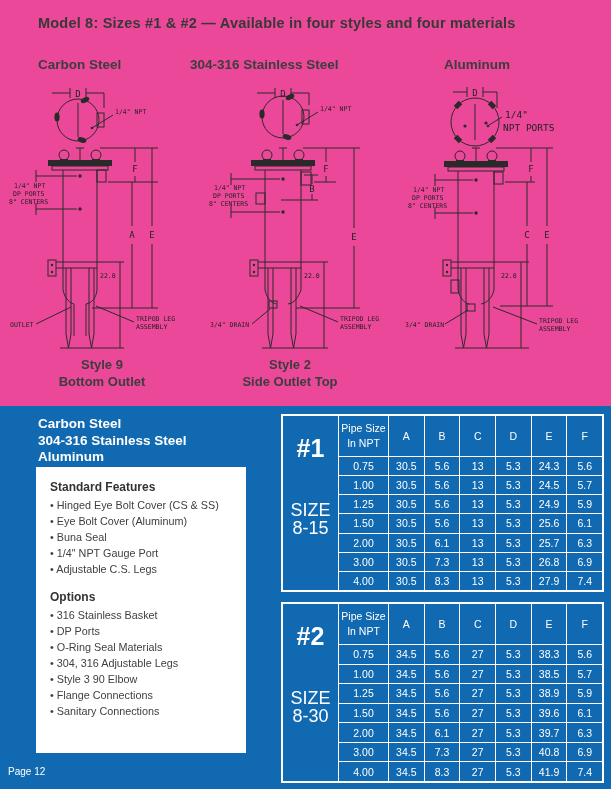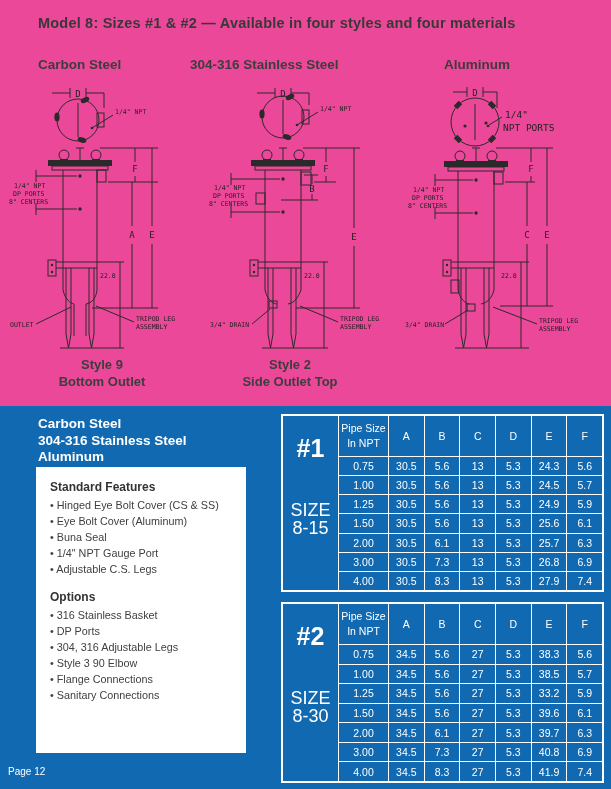--- a/index.html
+++ b/index.html
@@ -353,20 +353,21 @@
           <div class="bullet-item">• Eye Bolt Cover (Aluminum)</div>
           <div class="bullet-item">• Buna Seal</div>
           <div class="bullet-item">• 1/4" NPT Gauge Port</div>
           <div class="bullet-item">• Adjustable C.S. Legs</div>
         </div>
       <div class="options-block">
         <div class="feat-title">Options</div>
         <div>
             <div class="bullet-item">• 316 Stainless Basket</div>
             <div class="bullet-item">• DP Ports</div>
+            <div class="bullet-item">• O-Ring Seal Materials</div>
             <div class="bullet-item">• 304, 316 Adjustable Legs</div>
             <div class="bullet-item">• Style 3 90 Elbow</div>
             <div class="bullet-item">• Flange Connections</div>
             <div class="bullet-item">• Sanitary Connections</div>
           </div>
       </div>
     </div>
 
     <div class="dim-table tbl-1">
       <div class="label-col">
@@ -496,21 +497,21 @@
               <div class="tcell">5.3</div>
               <div class="tcell">38.5</div>
               <div class="tcell">5.7</div>
             </div>
             <div class="trow">
               <div class="tcell pipe">1.25</div>
               <div class="tcell">34.5</div>
               <div class="tcell">5.6</div>
               <div class="tcell">27</div>
               <div class="tcell">5.3</div>
-              <div class="tcell">33.2</div>
+              <div class="tcell">38.9</div>
               <div class="tcell">5.9</div>
             </div>
             <div class="trow">
               <div class="tcell pipe">1.50</div>
               <div class="tcell">34.5</div>
               <div class="tcell">5.6</div>
               <div class="tcell">27</div>
               <div class="tcell">5.3</div>
               <div class="tcell">39.6</div>
               <div class="tcell">6.1</div>

